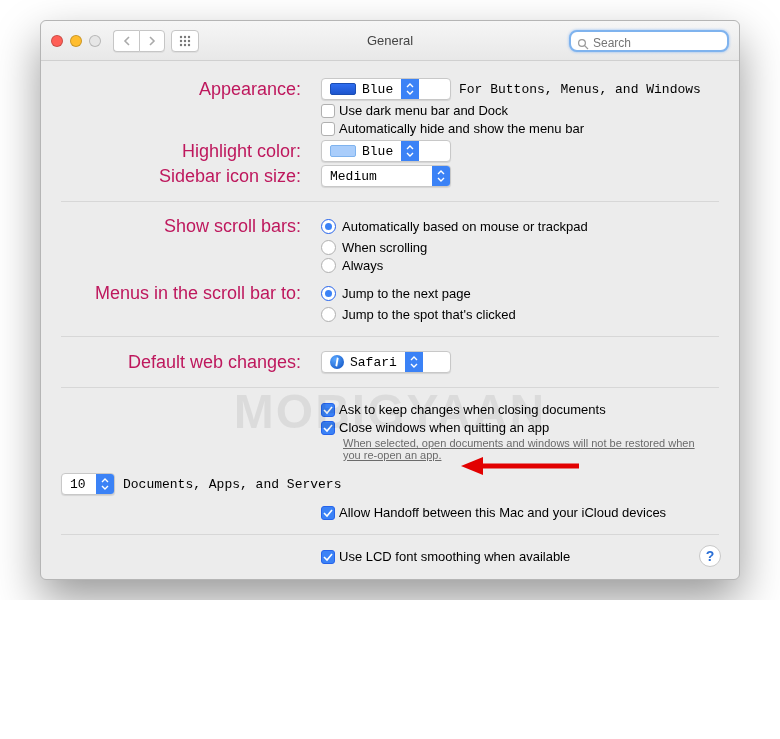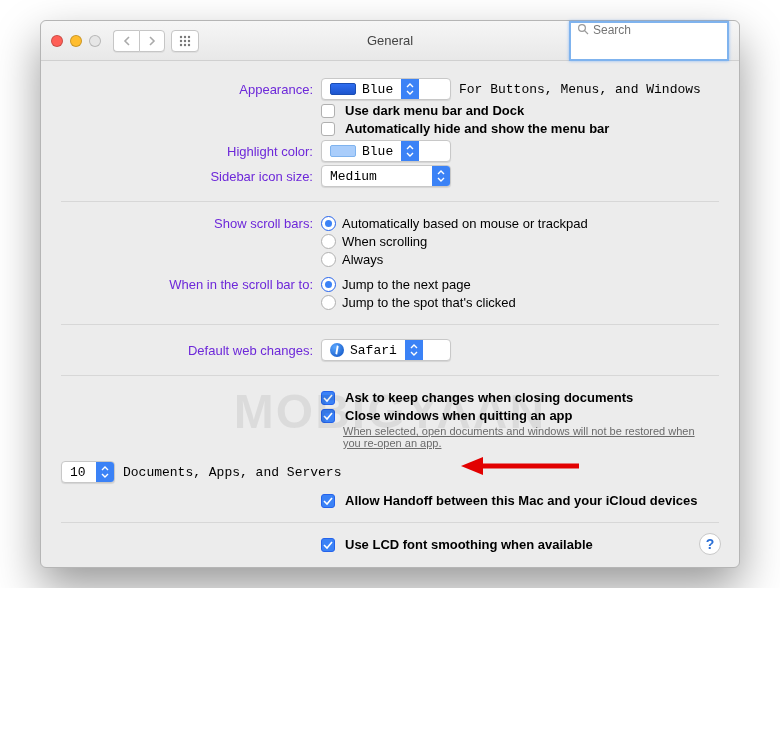--- a/index.html
+++ b/index.html
@@ -33,33 +33,33 @@
 .tl { width: 12px; height: 12px; border-radius: 50%; border: .5px solid rgba(0,0,0,.2); }
 .tl.close { background: #ff5f57; }
 .tl.min { background: #ffbd2e; }
 .tl.max { background: #e6e6e6; }
 .nav { display: flex; gap: 6px; align-items: center; }
 .segbtn { display: inline-flex; align-items: center; justify-content: center; height: 22px; background: #fff; border: 1px solid #c6c6c6; border-radius: 4px; box-shadow: 0 1px 0 rgba(0,0,0,.05); font-size: 14px; color: #888; cursor: default; }
 .segbtn.left { border-radius: 4px 0 0 4px; border-right: none; width: 26px; }
 .segbtn.right { border-radius: 0 4px 4px 0; width: 26px; }
 .segbtn.grid { width: 28px; font-size: 12px; }
 .title { position: absolute; left: 50%; transform: translateX(-50%); font-size: 13px; color: #444; }
-.search { margin-left: auto; display: flex; align-items: flex-start; width: 160px; height: 40px; background: #fff; border: 2px solid #7fb3ee; border-radius: 0; padding: 0 6px; box-shadow: 0 0 3px rgba(0,115,255,.4); }
+.search { margin-left: auto; display: flex; align-items: flex-end; width: 160px; height: 22px; background: #fff; border: 2px solid #7fb3ee; border-radius: 8px; padding: 0 6px; box-shadow: 0 0 3px rgba(0,115,255,.4); }
 .search svg { flex: none; margin-right: 4px; }
 .search input { border: none; outline: none; width: 100%; font-size: 12px; background: transparent; }
 .body { padding: 14px 20px 12px 20px; position: relative; }
 .row { display: flex; align-items: center; margin: 3px 0; }
-.label { width: 260px; text-align: right; padding-right: 8px; color: #6d28d9; font-size: 13px; }
+.label { width: 260px; text-align: right; padding-right: 20px; color: #be185d; font-size: 18px; }
 .field { display: flex; align-items: center; gap: 8px; font-family: Liberation Mono, monospace; }
 .popup { display: flex; align-items: center; height: 22px; background: #fff; border: 1px solid #c8c8c8; border-radius: 4px; box-shadow: 0 1px 1px rgba(0,0,0,.1); overflow: hidden; font-size: 13px; cursor: default; }
 .popup .text { padding: 0 8px; display: flex; align-items: center; gap: 6px; }
 .popup .arrows { width: 18px; background: #3b82f6; align-self: stretch; display: flex; align-items: center; justify-content: center; }
 .popup .arrows svg { display: block; }
 .swatch { width: 26px; height: 12px; background: linear-gradient(#2f6ef0,#1d55cd); border: 1px solid #1a4db3; border-radius: 2px; }
-.checkbox { display: flex; align-items: flex-end; gap: 10px; font-size: 13px; cursor: default; font-weight: bold; }
+.checkbox { display: flex; align-items: flex-end; gap: 4px; font-size: 13px; cursor: default; }
 .cb { width: 14px; height: 14px; border: 1px solid #b0b0b0; border-radius: 3px; background: #fff; display: flex; align-items: center; justify-content: center; flex: none; }
 .cb.checked { background: #3b82f6; border-color: #2563eb; }
 .cb.checked svg { display: block; }
 .radio { display: flex; align-items: flex-end; gap: 6px; font-size: 13px; cursor: default; }
 .rb { width: 15px; height: 15px; border: 1px solid #b0b0b0; border-radius: 50%; background: #fff; display: flex; align-items: center; justify-content: center; flex: none; }
 .rb.selected { border-color: #2563eb; }
 .rb.selected::after { content: ""; width: 7px; height: 7px; background: #3b82f6; border-radius: 50%; }
 .sep { border: none; border-top: 1px solid #d7d7d7; margin: 14px 0; }
 .note { font-size: 11px; color: #6b6b6b; margin-left: 22px; margin-top: 2px; max-width: 360px; text-decoration: underline; }
 .helpbtn { position: absolute; right: 18px; bottom: 12px; width: 22px; height: 22px; border: 1px solid #c8c8c8; background: #fff; border-radius: 50%; display: flex; align-items: center; justify-content: center; color: #2a6fd6; font-size: 14px; font-weight: bold; cursor: default; }
@@ -208,21 +208,21 @@
     </div>
     <div class="row">
         <div class="label"></div>
       <label class="radio">
           <span class="rb"></span>
           <span>Always</span>
         </label>
     </div>
 
     <div class="row" style="margin-top:10px">
-      <div class="label">When in the scroll bar to:</div>
+      <div class="label">Menus in the scroll bar to:</div>
       <label class="radio">
           <span class="rb selected"></span>
           <span>Jump to the next page</span>
         </label>
     </div>
     <div class="row">
         <div class="label"></div>
       <label class="radio">
           <span class="rb"></span>
           <span>Jump to the spot that's clicked</span>

